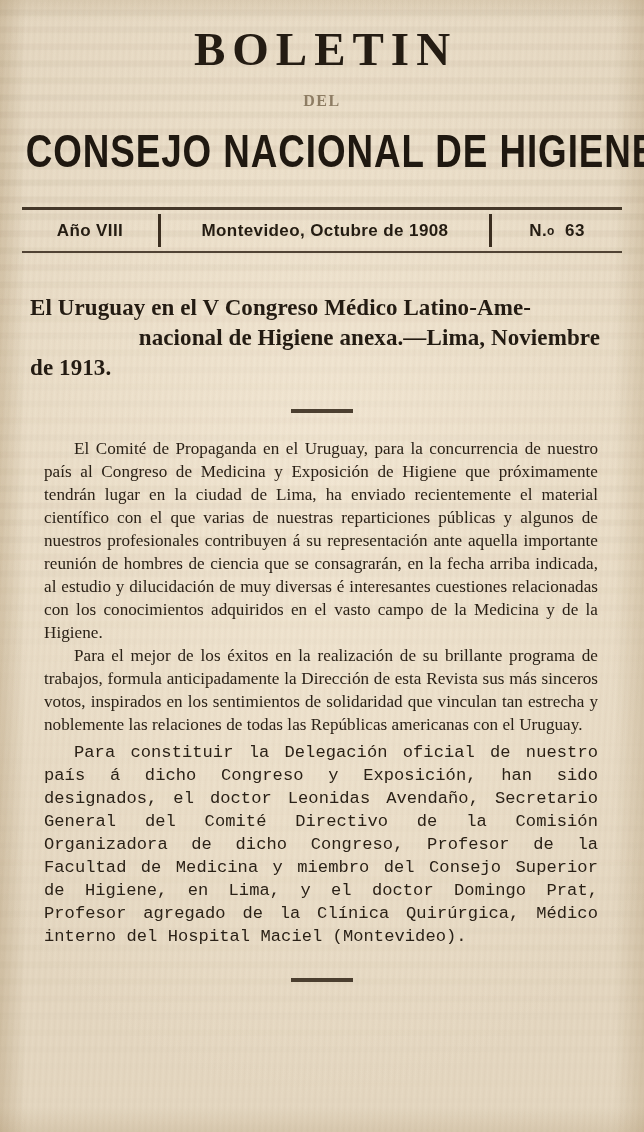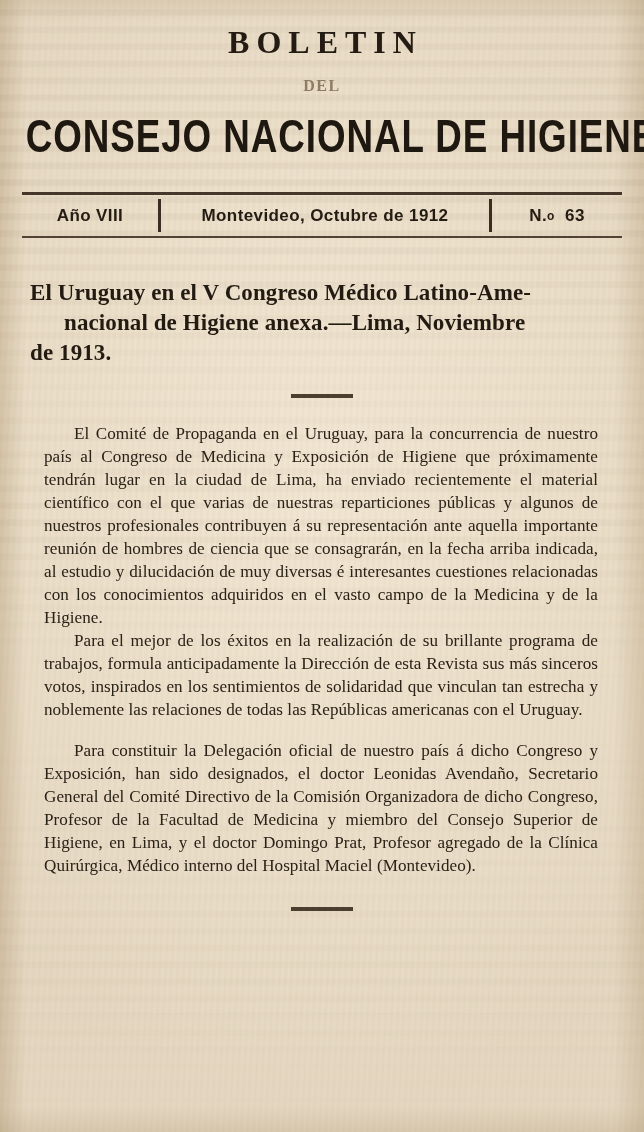--- a/index.html
+++ b/index.html
@@ -52,21 +52,21 @@
             mask-image: linear-gradient(180deg, rgba(0,0,0,.55) 0%, rgba(0,0,0,.8) 18%, rgba(0,0,0,.25) 34%, rgba(0,0,0,.55) 46%, rgba(0,0,0,0) 62%, rgba(0,0,0,.35) 86%, rgba(0,0,0,0) 100%);
   }
 
   #content { position: relative; z-index: 2; }
 
   
   .masthead { padding-top: 26px; text-align: center; }
 
   .boletin {
     font-family: "Liberation Serif", "DejaVu Serif", serif;
-    font-size: 32px;
+    font-size: 47px;
     font-weight: 700;
     letter-spacing: 7px;
     line-height: 1;
     color: #241c13;
     text-indent: 7px;
   }
 
   .del {
     margin-top: 20px;
     font-size: 16px;
@@ -132,21 +132,21 @@
     font-family: "Liberation Serif", "DejaVu Serif", serif;
     font-size: 23px;
     font-weight: 700;
     line-height: 1.30;
     color: #231b12;
     text-align: left;
     letter-spacing: .1px;
   }
   .article-title .tl { display: block; white-space: nowrap; }
   .article-title .tl-2 { padding-left: 28px; }
-  .article-title .tl-3 { padding-left: 34px; }
+  .article-title .tl-3 { padding-left: 34px; text-align: right; }
 
   
   .ornament {
     width: 62px;
     height: 4px;
     margin: 26px auto 0 auto;
     background: #3a2d1f;
     opacity: .9;
   }
   .ornament-bottom { margin-top: 30px; }
@@ -155,42 +155,42 @@
   .body-text {
     margin: 24px 46px 0 44px;
     font-size: 17.1px;
     line-height: 23px;
     text-align: justify;
     text-justify: inter-word;
     color: #2a2117;
     letter-spacing: .05px;
   }
   .body-text p { margin: 0; text-indent: 30px; }
-  .body-text p.gap { margin-top: 18px; }
+  .body-text p.gap { margin-top: 5px; font-family: Liberation Mono, monospace; }
 </style>
 </head>
 <body>
 
 <div id="page">
   <div id="bleed"></div>
   <div id="grain"></div>
 
   <div id="content">
 
     <div class="masthead">
       <div class="boletin">BOLETIN</div>
       <div class="del">DEL</div>
       <div class="consejo">CONSEJO NACIONAL DE HIGIENE</div>
     </div>
 
     <div class="issuebar-wrap">
       <div class="rule-heavy"></div>
       <div class="issuebar">
         <div class="issuecell cell-year">Año VIII</div>
-        <div class="issuecell cell-place">Montevideo, Octubre de 1912</div>
+        <div class="issuecell cell-place">Montevideo, Octubre de 1908</div>
         <div class="issuecell cell-num">
           <span>N.</span><span class="num-sup">o</span>&nbsp;&nbsp;<span>63</span>
         </div>
       </div>
       <div class="rule-thin"></div>
     </div>
 
     <h1 class="article-title">
       <span class="tl tl-1">El Uruguay en el V Congreso Médico Latino-Ame-</span>
       <span class="tl tl-3">nacional de Higiene anexa.—Lima, Noviembre</span>

